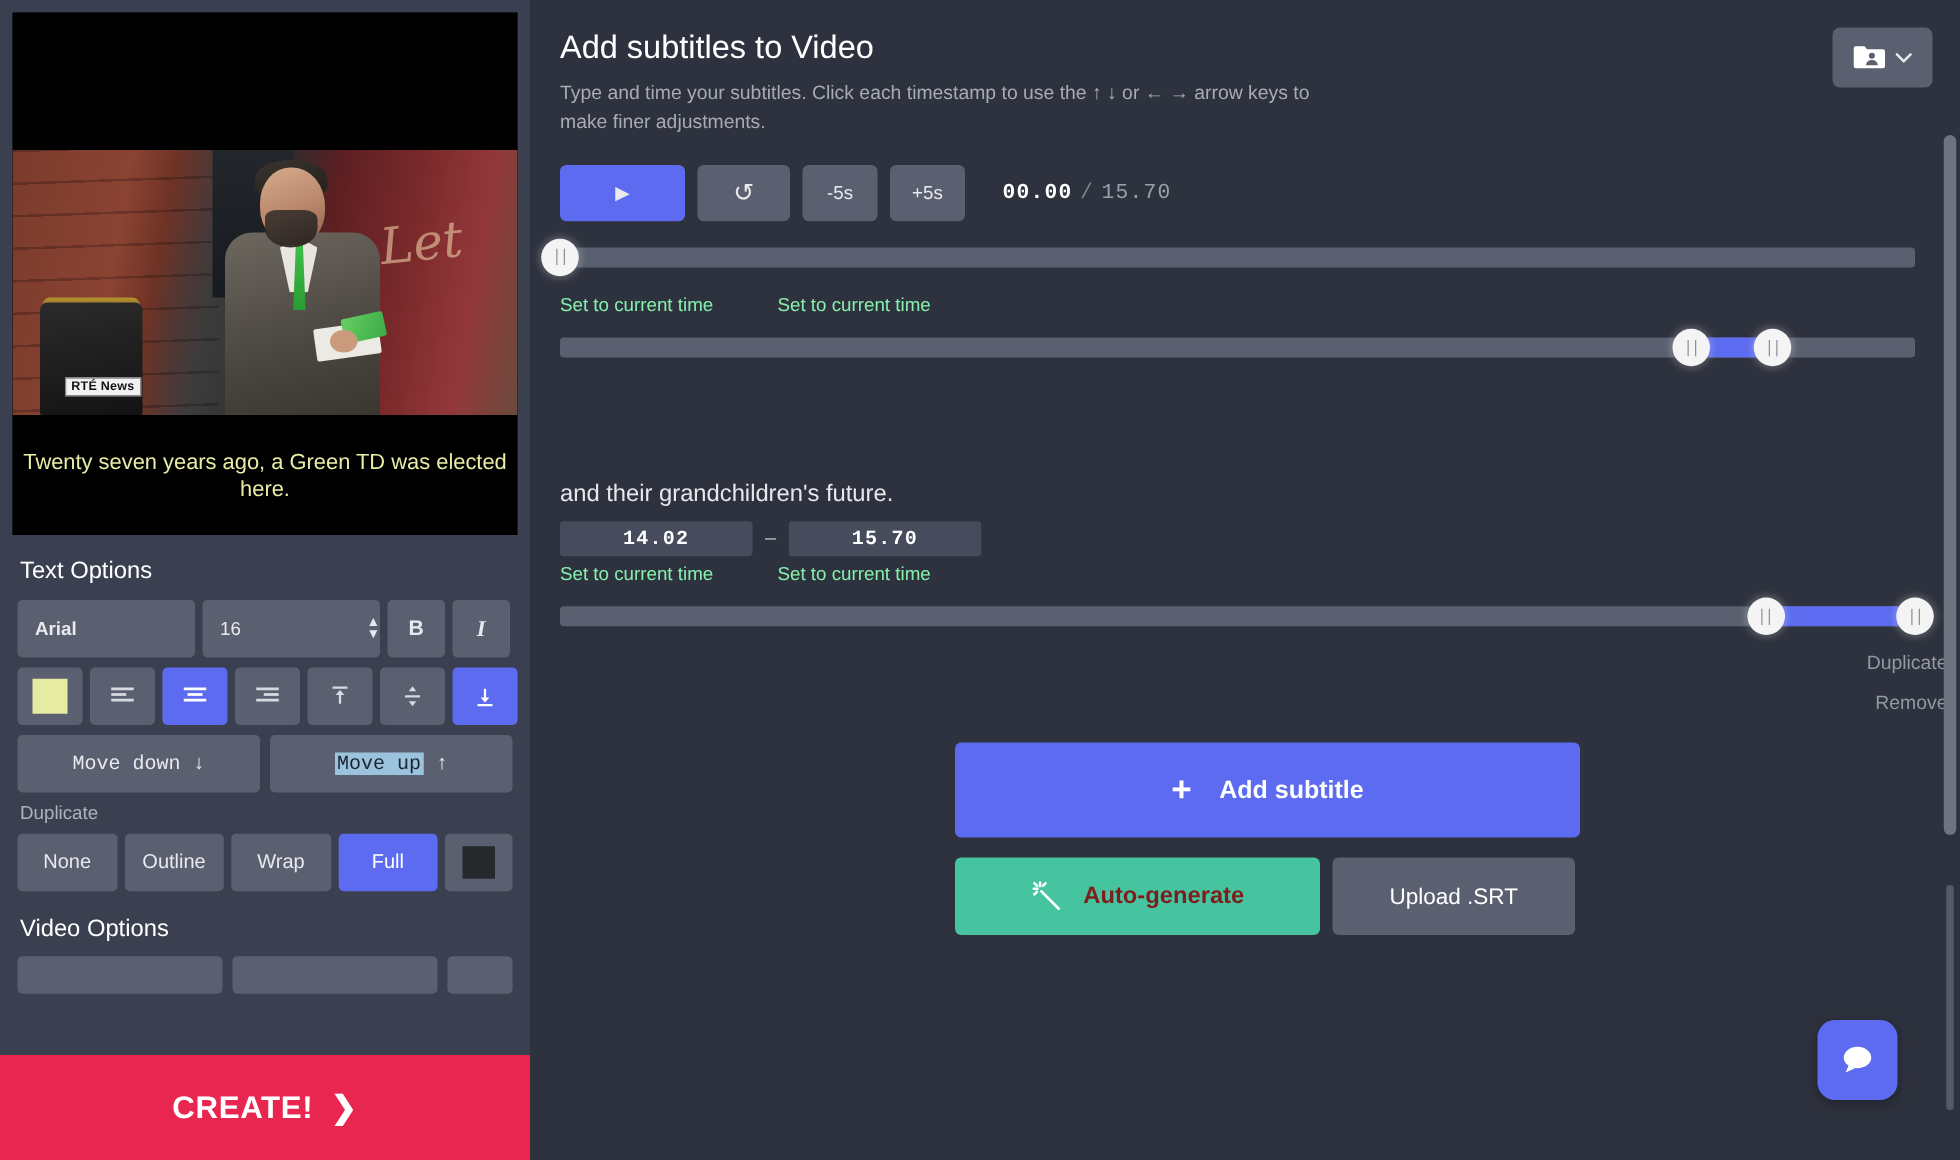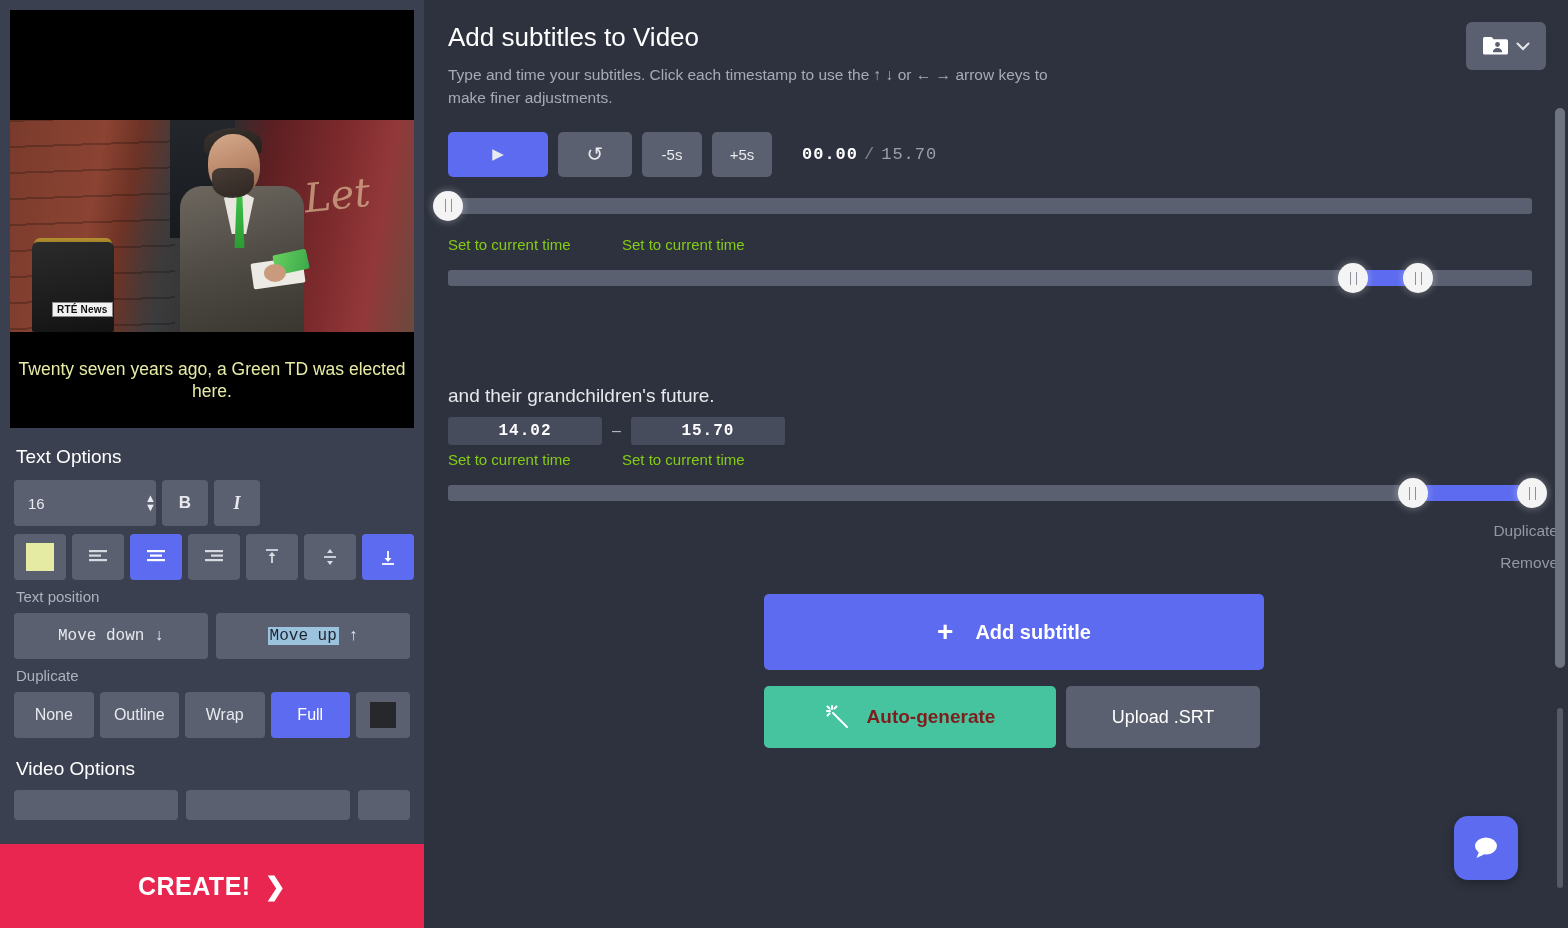--- a/index.html
+++ b/index.html
@@ -202,21 +202,21 @@
   .sub-text { font-size: 19px; color: #e7e8ec; margin-bottom: 10px; }
   .time-row { display: flex; align-items: center; gap: 0; }
   .time-box {
     width: 154px; height: 28px; background: #474c5c; border-radius: 3px;
     color: #fff; font-family: "Liberation Mono", monospace; font-weight: bold;
     font-size: 16px; display: flex; align-items: center; justify-content: center;
     letter-spacing: 1px; cursor: pointer; border: none;
   }
   .dash { color: #b6bac4; padding: 0 10px; font-size: 16px; }
   .setrow { display: flex; margin-top: 6px; }
-  .setlink { width: 154px; font-size: 15px; color: #84cc16; cursor: pointer; }
+  .setlink { width: 154px; font-size: 15px; color: #86efac; cursor: pointer; }
   .setlink.second { margin-left: 20px; }
   .rowslider { position: relative; margin-top: 14px; width: 1084px; height: 22px; }
   .rtrack { position: absolute; left: 0; top: 3px; width: 100%; height: 16px; background: #5b6070; border-radius: 3px; }
   .rfill { position: absolute; top: 3px; height: 16px; background: #5c6bef; }
   .side-actions {
     position: absolute; right: 0; top: 0; width: 120px; text-align: right;
   }
   .side-link { font-size: 15.5px; color: #9398a4; cursor: pointer; line-height: 32px; }
 
   .actions { position: absolute; left: 316px; top: 372px; width: 520px; }
@@ -285,20 +285,21 @@
           
         </div>
         <div class="rte-badge">RTÉ News</div>
       </div>
       <div class="subtitle-bar">Twenty seven years ago, a Green TD was elected here.</div>
     </div>
 
     <div class="section-title">Text Options</div>
 
     <div class="opt-row">
+      <div class="ctl font-name">Arial</div>
       <div class="ctl font-size">
         <span>16</span>
         <span class="spin">
             <span>▲</span>
             <span>▼</span>
           </span>
       </div>
       <div class="ctl btn-sq btn-b">B</div>
       <div class="ctl btn-sq btn-i">I</div>
     </div>
@@ -356,21 +357,20 @@
         <svg width="20" height="18" viewBox="0 0 20 18">
           <g stroke="#ffffff" stroke-width="1.8" fill="none">
             <line x1="4" y1="16" x2="16" y2="16"></line>
               <line x1="10" y1="3" x2="10" y2="13"></line>
           </g>
           <path d="M10 14 L6.5 10 L13.5 10 Z" fill="#ffffff"></path>
         </svg>
       </div>
     </div>
 
-    <div class="sub-label">Text position</div>
     <div class="move-row">
       <div class="ctl move-btn">
         <span>Move down</span>
         <span>↓</span>
       </div>
       <div class="ctl move-btn">
         <span class="hl">Move up</span>
         <span>↑</span>
       </div>
     </div>

